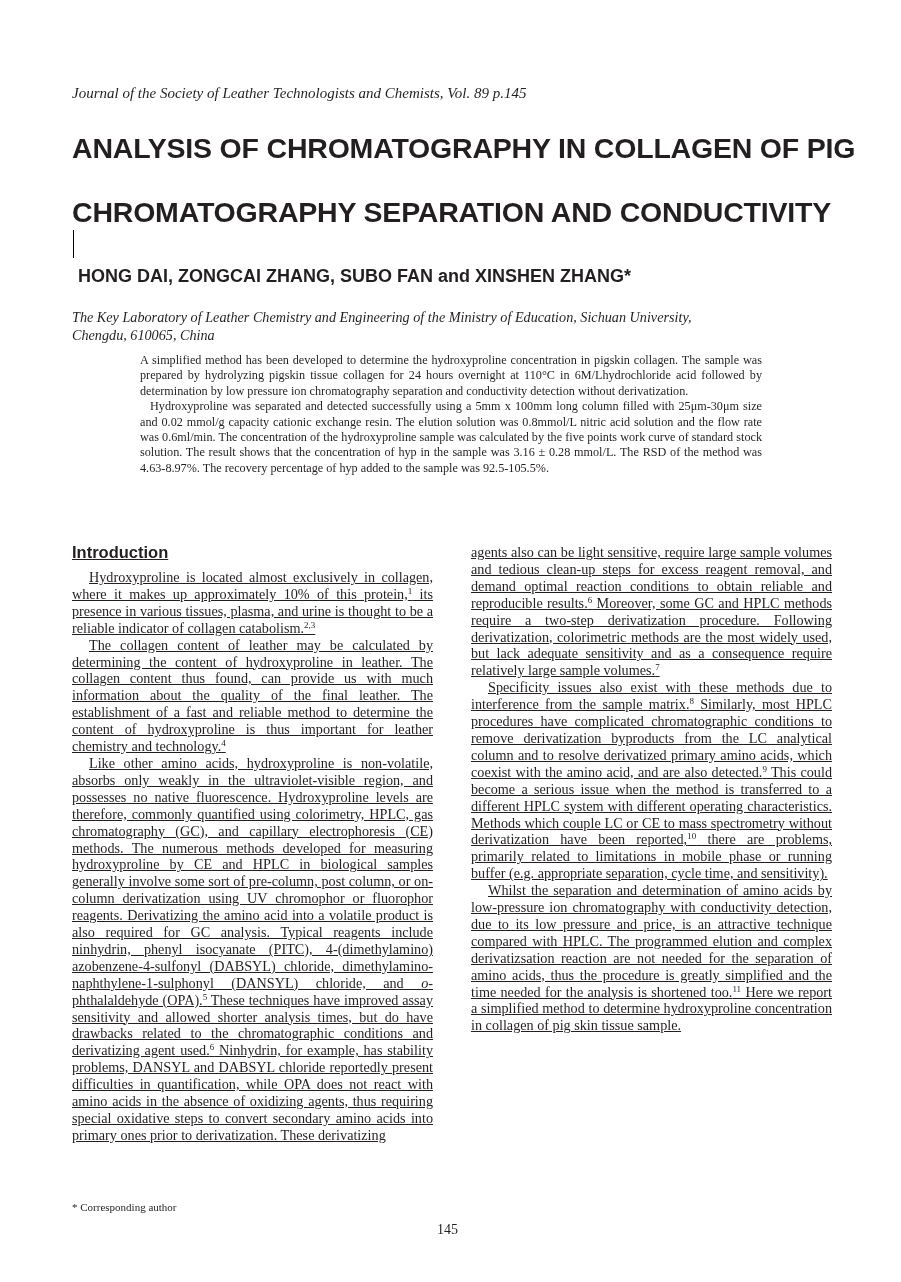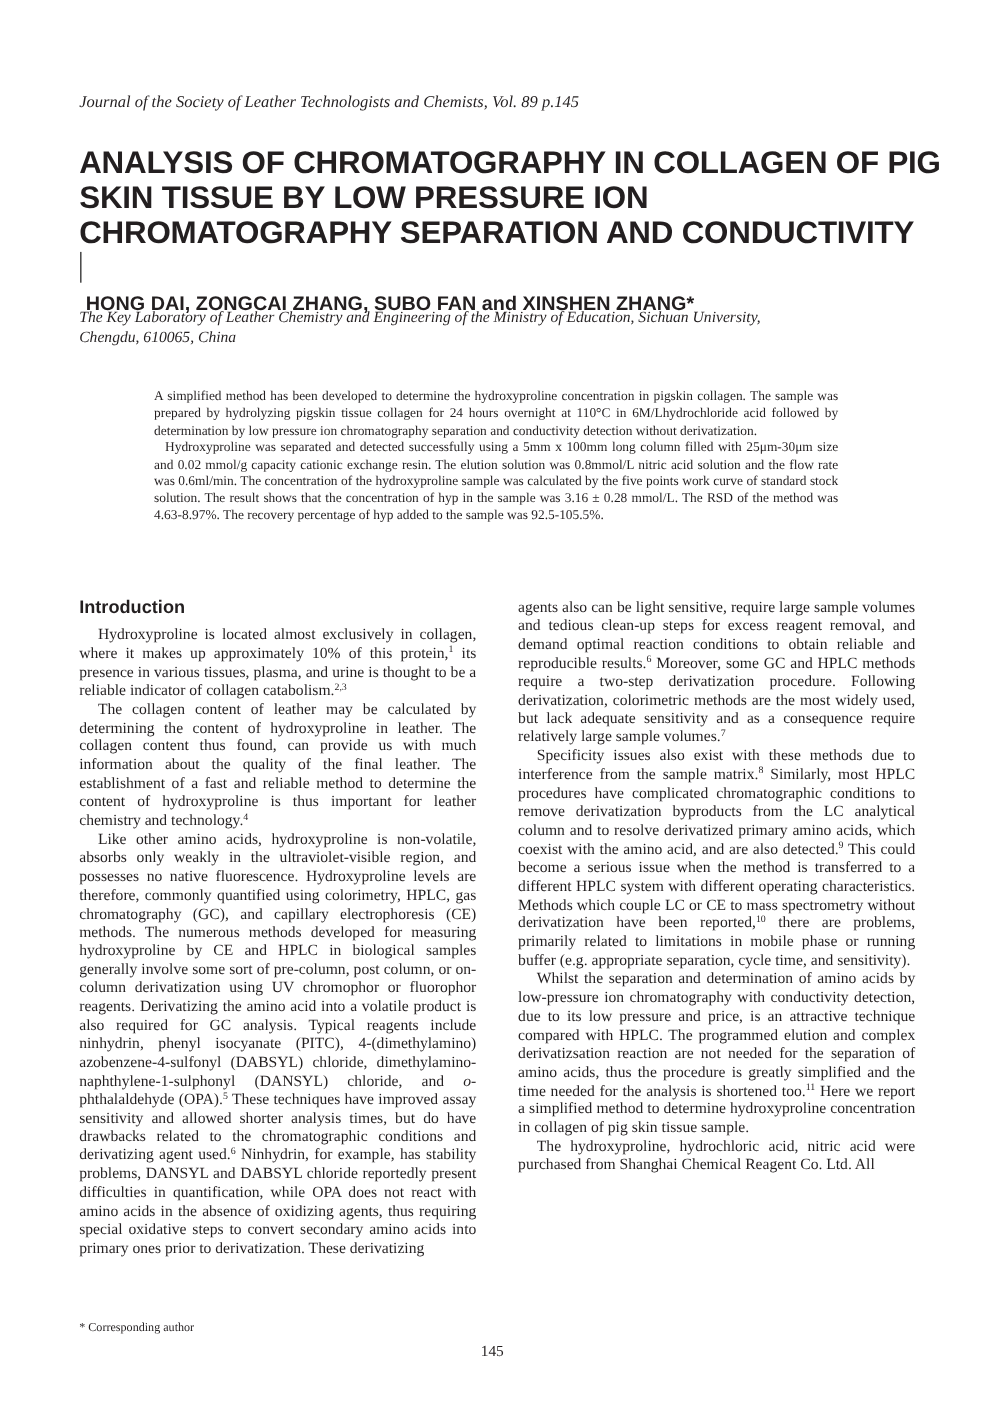--- a/index.html
+++ b/index.html
@@ -3,42 +3,42 @@
 <meta charset="utf-8">
 <style>
   html, body { margin:0; padding:0; background:#fff; }
   body { width:901px; height:1282px; position:relative; overflow:hidden; color:#231f20; }
   .serif { font-family: "Liberation Serif", "DejaVu Serif", serif; }
   .sans { font-family: "Liberation Sans", "DejaVu Sans", sans-serif; }
   #journal { position:absolute; left:72px; top:85px; font-size:15px; font-style:italic; }
   #title { position:absolute; left:72px; top:132px; width:790px; font-size:28.5px; font-weight:bold; line-height:32px; letter-spacing:-0.2px; margin:0; }
   .cursor { display:inline-block; width:1px; height:28px; background:#000; vertical-align:-4px; margin-left:1px; }
   #authors { position:absolute; left:78px; top:266px; font-size:18px; font-weight:bold; }
-  #affil { position:absolute; left:72px; top:280px; width:720px; font-size:14.2px; font-style:italic; line-height:18px; }
+  #affil { position:absolute; left:72px; top:308px; width:720px; font-size:14.2px; font-style:italic; line-height:18px; }
   #summary { position:absolute; left:140px; top:353px; width:622px; font-size:12.2px; line-height:15.4px; text-align:justify; }
   #summary h3 { font-size:12.5px; font-weight:bold; margin:0; line-height:15px; }
   #summary p { margin:0; }
   #summary p.indent { text-indent:10px; }
-  .col { position:absolute; width:361px; font-size:14.2px; line-height:16.9px; text-align:justify; }
+  .col { position:absolute; width:361px; font-size:14.2px; line-height:16.9px; text-align:justify;text-decoration:underline; }
   #col-left { left:72px; top:542px; }
   #col-right { left:471px; top:544px; }
   .col p { margin:0; text-indent:17px; }
   .col p.noindent { text-indent:0; }
   h2.sec { font-size:16.5px; font-weight:bold; margin:0 0 7px 0; line-height:20px; }
   h4.sub { font-size:14.2px; font-weight:bold; margin:0; line-height:17px; }
   sup { font-size:9px; line-height:0; vertical-align:5px; }
   #footnote { position:absolute; left:72px; top:1201px; font-size:11px; }
   #pagenum { position:absolute; left:437px; top:1222px; font-size:14px; }
 </style>
 </head>
 <body>
 
 <div id="journal" class="serif">Journal of the Society of Leather Technologists and Chemists, Vol. 89 p.145</div>
 
-<h1 id="title" class="sans"><span>ANALYSIS OF CHROMATOGRAPHY IN COLLAGEN OF PIG</span><br><span>SKIN TISSUE BY LOW PRESSURE ION</span><br><span>CHROMATOGRAPHY SEPARATION AND CONDUCTIVITY</span><br><span class="cursor"></span></h1>
+<h1 id="title" class="sans"><span>ANALYSIS OF CHROMATOGRAPHY IN COLLAGEN OF PIG</span><br><br><span>CHROMATOGRAPHY SEPARATION AND CONDUCTIVITY</span><br><span class="cursor"></span></h1>
 
 <div id="authors" class="sans">HONG DAI, ZONGCAI ZHANG, SUBO FAN and XINSHEN ZHANG*</div>
 
 <div id="affil" class="serif"><span>The Key Laboratory of Leather Chemistry and Engineering of the Ministry of Education, Sichuan University,</span><br><span>Chengdu, 610065, China</span></div>
 
 <div id="summary" class="serif">
   <p>A simplified method has been developed to determine the hydroxyproline concentration in pigskin collagen. The sample was prepared by hydrolyzing pigskin tissue collagen for 24 hours overnight at 110°C in 6M/Lhydrochloride acid followed by determination by low pressure ion chromatography separation and conductivity detection without derivatization.</p>
   <p class="indent">Hydroxyproline was separated and detected successfully using a 5mm x 100mm long column filled with 25μm-30μm size and 0.02 mmol/g capacity cationic exchange resin. The elution solution was 0.8mmol/L nitric acid solution and the flow rate was 0.6ml/min. The concentration of the hydroxyproline sample was calculated by the five points work curve of standard stock solution. The result shows that the concentration of hyp in the sample was 3.16 ± 0.28 mmol/L. The RSD of the method was 4.63-8.97%. The recovery percentage of hyp added to the sample was 92.5-105.5%.</p>
 </div>
 
@@ -46,17 +46,16 @@
   <h2 class="sec sans">Introduction</h2>
   <p><span>Hydroxyproline is located almost exclusively in collagen, where it makes up approximately 10% of this protein,</span><sup>1</sup><span> its presence in various tissues, plasma, and urine is thought to be a reliable indicator of collagen catabolism.</span><sup>2,3</sup></p>
   <p><span>The collagen content of leather may be calculated by determining the content of hydroxyproline in leather. The collagen content thus found, can provide us with much information about the quality of the final leather. The establishment of a fast and reliable method to determine the content of hydroxyproline is thus important for leather chemistry and technology.</span><sup>4</sup></p>
   <p><span>Like other amino acids, hydroxyproline is non-volatile, absorbs only weakly in the ultraviolet-visible region, and possesses no native fluorescence. Hydroxyproline levels are therefore, commonly quantified using colorimetry, HPLC, gas chromatography (GC), and capillary electrophoresis (CE) methods. The numerous methods developed for measuring hydroxyproline by CE and HPLC in biological samples generally involve some sort of pre-column, post column, or on-column derivatization using UV chromophor or fluorophor reagents. Derivatizing the amino acid into a volatile product is also required for GC analysis. Typical reagents include ninhydrin, phenyl isocyanate (PITC), 4-(dimethylamino) azobenzene-4-sulfonyl (DABSYL) chloride, dimethylamino-naphthylene-1-sulphonyl (DANSYL) chloride, and </span><i>o</i><span>-phthalaldehyde (OPA).</span><sup>5</sup><span> These techniques have improved assay sensitivity and allowed shorter analysis times, but do have drawbacks related to the chromatographic conditions and derivatizing agent used.</span><sup>6</sup><span id="p3d-left"> Ninhydrin, for example, has stability problems, DANSYL and DABSYL chloride reportedly present difficulties in quantification, while OPA does not react with amino acids in the absence of oxidizing agents, thus requiring special oxidative steps to convert secondary amino acids into primary ones prior to derivatization. These derivatizing </span></p>
 </div>
 
 <div id="col-right" class="col serif">
   <p class="noindent"><span id="p3d-right">agents also can be light sensitive, require large sample volumes and tedious clean-up steps for excess reagent removal, and demand optimal reaction conditions to obtain reliable and reproducible results.</span><sup>6</sup><span> Moreover, some GC and HPLC methods require a two-step derivatization procedure. Following derivatization, colorimetric methods are the most widely used, but lack adequate sensitivity and as a consequence require relatively large sample volumes.</span><sup>7</sup></p>
   <p><span>Specificity issues also exist with these methods due to interference from the sample matrix.</span><sup>8</sup><span> Similarly, most HPLC procedures have complicated chromatographic conditions to remove derivatization byproducts from the LC analytical column and to resolve derivatized primary amino acids, which coexist with the amino acid, and are also detected.</span><sup>9</sup><span> This could become a serious issue when the method is transferred to a different HPLC system with different operating characteristics. Methods which couple LC or CE to mass spectrometry without derivatization have been reported,</span><sup>10</sup><span> there are problems, primarily related to limitations in mobile phase or running buffer (e.g. appropriate separation, cycle time, and sensitivity).</span></p>
   <p><span>Whilst the separation and determination of amino acids by low-pressure ion chromatography with conductivity detection, due to its low pressure and price, is an attractive technique compared with HPLC. The programmed elution and complex derivatizsation reaction are not needed for the separation of amino acids, thus the procedure is greatly simplified and the time needed for the analysis is shortened too.</span><sup>11</sup><span> Here we report a simplified method to determine hydroxyproline concentration in collagen of pig skin tissue sample.</span></p>
-  <p>The hydroxyproline, hydrochloric acid, nitric acid were purchased from Shanghai Chemical Reagent Co. Ltd. All</p>
 </div>
 
 <div id="footnote" class="serif">* Corresponding author</div>
 <div id="pagenum" class="serif">145</div>
 
 </body></html>

